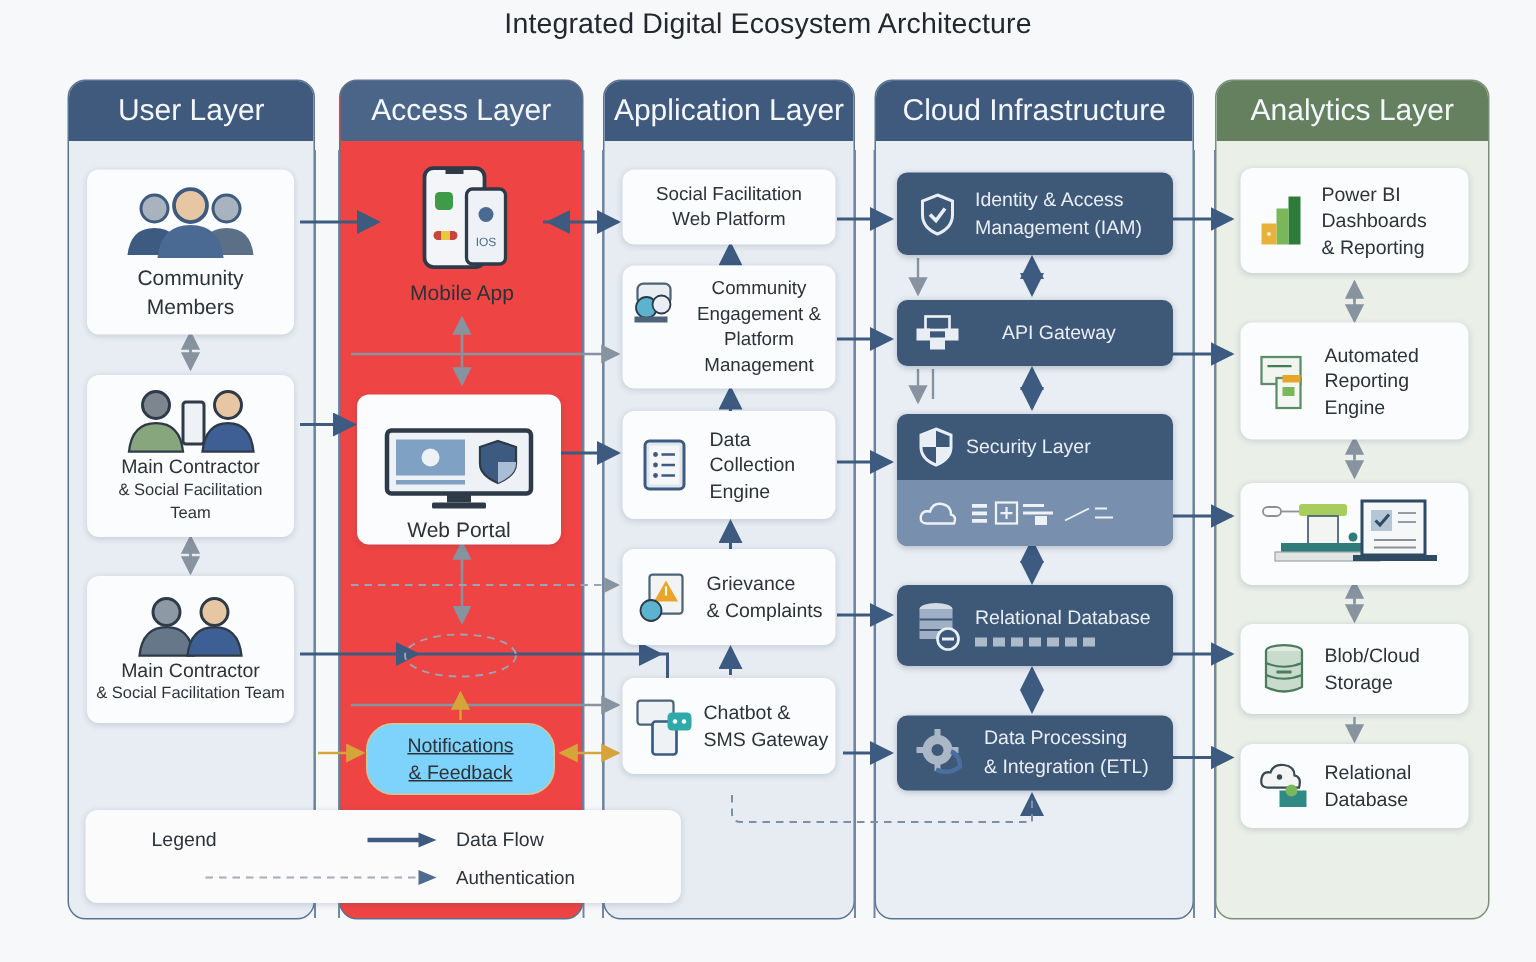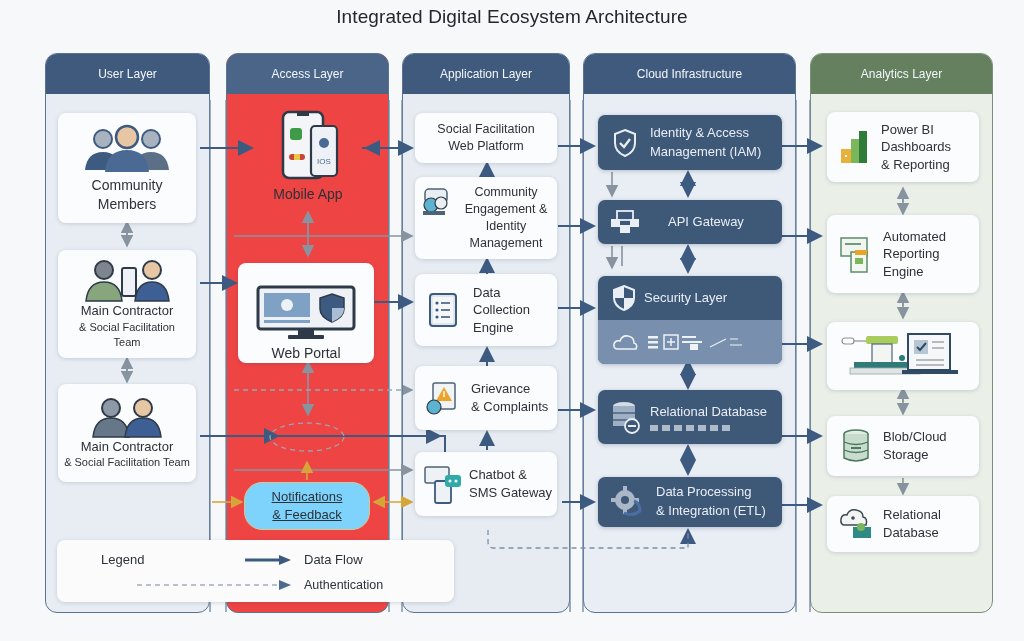--- a/index.html
+++ b/index.html
@@ -1,21 +1,21 @@
 <!DOCTYPE html>
 <html><head>
 <meta charset="utf-8">
 <style>
   * { box-sizing: border-box; margin: 0; padding: 0; }
   html, body { width: 1024px; height: 641px; overflow: hidden; background: #f7f8fa; }
   body { font-family: "Liberation Sans", "DejaVu Sans", sans-serif; color: #2b2f36; position: relative; }
   .title { position: absolute; top: 6px; left: 0; width: 1024px; text-align: center; font-size: 19px; color: #23272e; letter-spacing: 0.1px; }
   .col { position: absolute; top: 53px; height: 560px; border: 1.5px solid #5a7391; border-radius: 12px; background: #e8edf3; overflow: hidden; }
   .col.analytics { border-color: #7a9079; background: #eaefe8; }
-  .col-head { height: 40px; line-height: 40px; text-align: center; color: #f3f6fa; font-size: 12px; background: #3f5a7c; }
+  .col-head { height: 40px; line-height: 40px; text-align: center; color: #f3f6fa; font-size: 20px; background: #3f5a7c; }
   .col.access .col-head { background: #4a6587; }
   .col.access { background: #ef4444; }
   .col.app { background: #e7ecf2; }
   .col.cloud { background: #e9eef4; }
   .col.analytics .col-head { background: #64805f; }
   .box { position: absolute; background: #fbfcfd; border-radius: 8px; box-shadow: 0 1px 4px rgba(40,60,90,0.18); display: flex; align-items: center; }
   .box .txt { font-size: 13px; color: #2d3138; line-height: 1.35; }
   .dark { position: absolute; background: #3e5878; border-radius: 7px; color: #e9eef5; display: flex; align-items: center; box-shadow: 0 1px 4px rgba(20,40,70,0.25); }
   .dark .txt { font-size: 13px; line-height: 1.45; }
   .icon { flex: none; display: inline-flex; align-items: center; justify-content: center; }
@@ -242,21 +242,21 @@
     <svg width="34" height="30" viewBox="0 0 34 30">
       <rect x="4" y="2" width="22" height="14" rx="4" fill="#e9eef2" stroke="#4d6478" stroke-width="1.5"></rect>
       <circle cx="10" cy="18" r="7" fill="#5cb3cf" stroke="#2e3a48" stroke-width="1.2"></circle>
       <circle cx="20" cy="16" r="6" fill="#e9eef2" stroke="#2e3a48" stroke-width="1.2"></circle>
       <rect x="2" y="24" width="22" height="4" fill="#4d6478"></rect>
     </svg>
   </span>
   <div class="txt" style="text-align:center;font-size:12.5px;flex:1;">
     <div>Community</div>
     <div>Engagement &amp;</div>
-    <div>Identity</div>
+    <div>Platform</div>
     <div>Management</div>
   </div>
 </div>
 
 <div class="box" style="left:415px;top:274px;width:142px;height:72px;padding-left:12px;">
   <span class="icon">
     <svg width="32" height="38" viewBox="0 0 32 38">
       <rect x="3" y="3" width="26" height="32" rx="3" fill="#dfe6ec" stroke="#3d5a80" stroke-width="2"></rect>
       <rect x="6" y="6" width="20" height="26" fill="#f4f6f8"></rect>
       <g stroke="#3d5a80" stroke-width="1.6">

